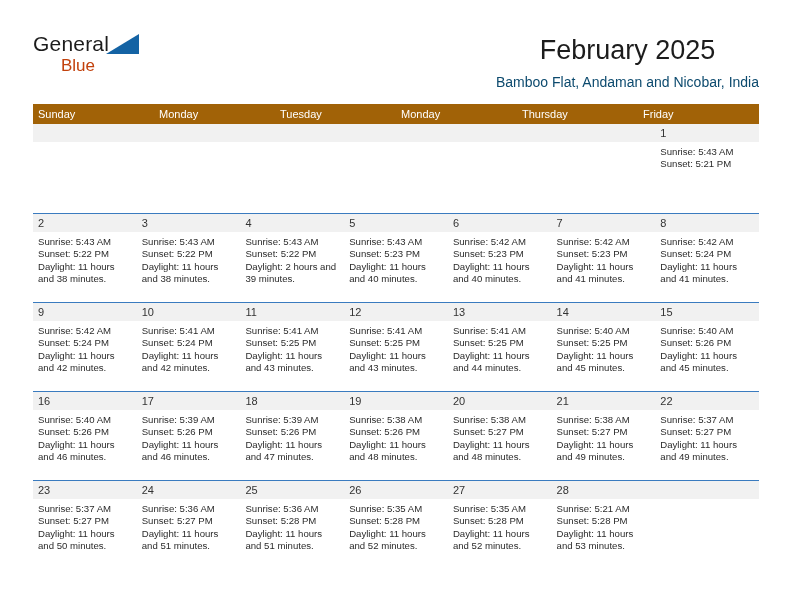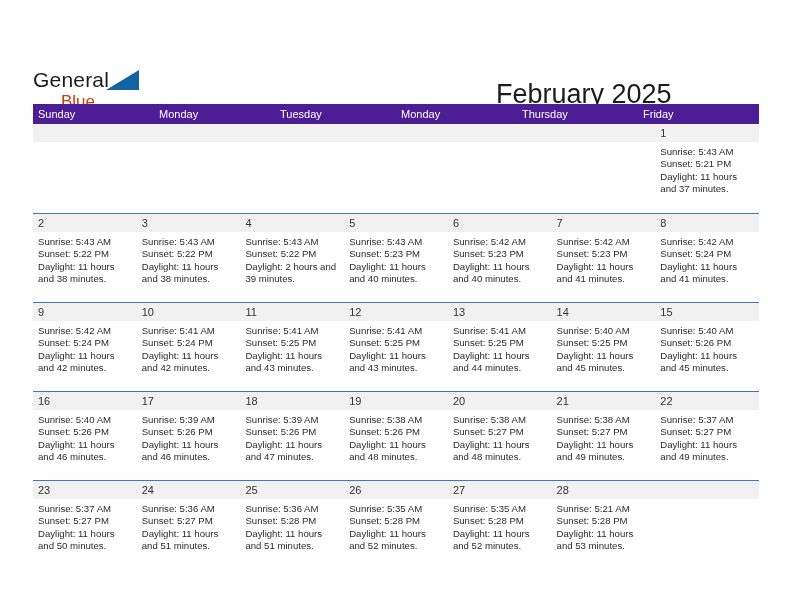--- a/index.html
+++ b/index.html
@@ -21,21 +21,20 @@
     box-sizing: border-box;
   }
 
   
   .header {
     position: absolute;
     left: 33px;
     top: 28px;
     right: 33px;
     height: 68px;
-    margin-top: 36px;
   }
   .brand {
     position: absolute;
     left: 0;
     top: 4px;
     width: 180px;
     height: 56px;
   }
   .brand-line1 {
     position: absolute;
@@ -63,22 +62,22 @@
     top: 22px;
     font-size: 17px;
     color: #c2410c;
     font-weight: 400;
     line-height: 24px;
   }
 
   .title-block {
     position: absolute;
     right: 0;
-    top: 14px;
-    text-align: left;
+    top: 6px;
+    text-align: center;
   }
   .cal-title {
     font-size: 27px;
     font-weight: 400;
     color: #1c1c1c;
     line-height: 32px;
     white-space: nowrap;
   }
   .cal-subtitle {
     margin-top: 8px;
@@ -91,21 +90,21 @@
 
   
   .calendar {
     position: absolute;
     left: 33px;
     top: 104px;
     width: 726px;
   }
   .weekday-row {
     display: flex;
-    background: #4c1d95;
+    background: #a16207;
     height: 20px;
   }
   .weekday {
     flex: 1 1 0;
     min-width: 0;
     color: #ffffff;
     font-size: 11px;
     line-height: 20px;
     padding-left: 5px;
     box-sizing: border-box;
@@ -219,21 +218,20 @@
               <span class="day-number"></span>
             </div>
           </div>
           <div class="day-cell">
             <div class="day-number-band">
               <span class="day-number">1</span>
             </div>
             <div class="day-info">
               <div>Sunrise: 5:43 AM</div>
               <div>Sunset: 5:21 PM</div>
-              <div class="wrap">Daylight: 11 hours and 37 minutes.</div>
             </div>
           </div>
         </div>
         <div class="week-row">
           <div class="day-cell">
             <div class="day-number-band">
               <span class="day-number">2</span>
             </div>
             <div class="day-info">
               <div>Sunrise: 5:43 AM</div>

